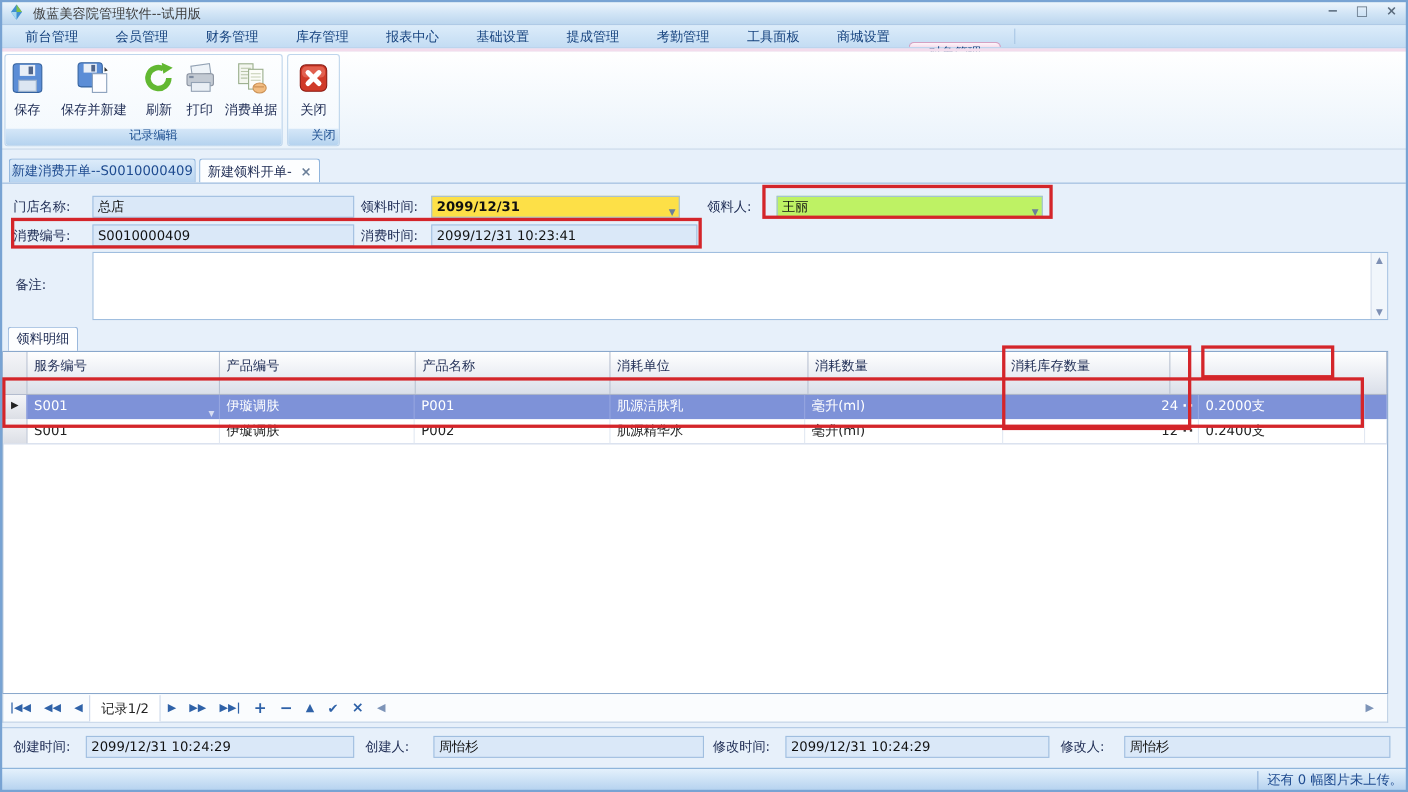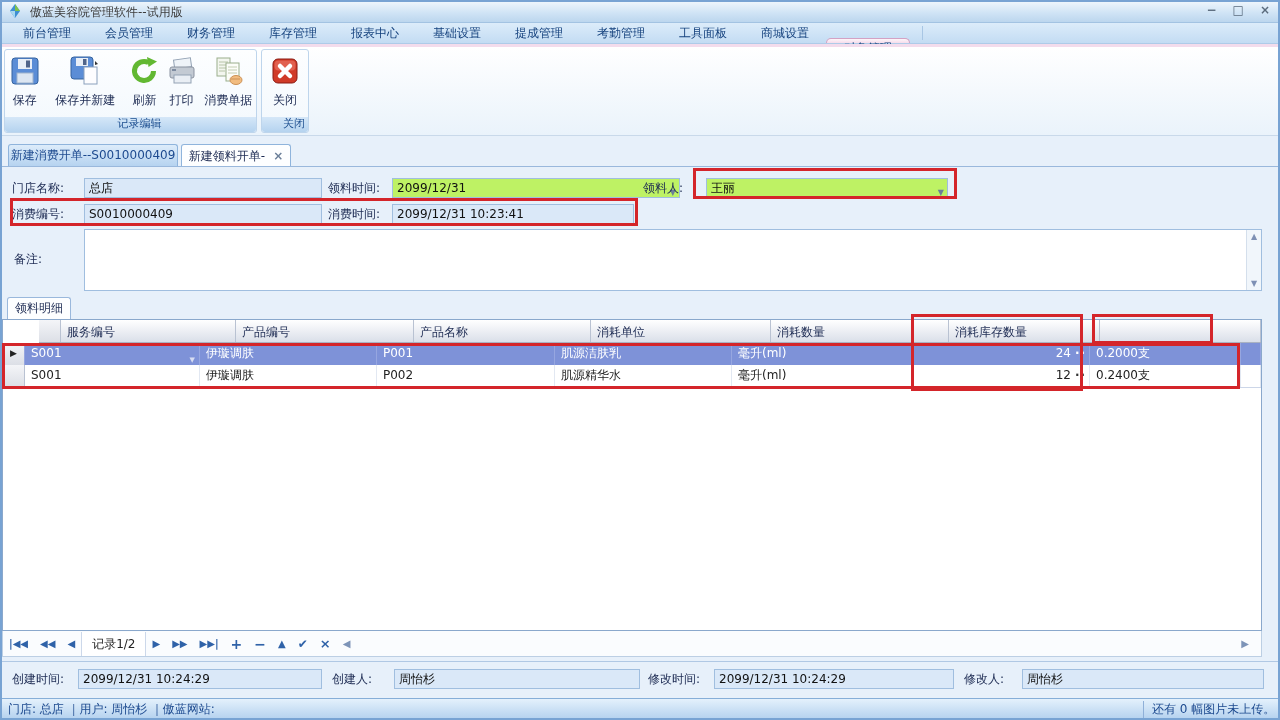--- a/index.html
+++ b/index.html
@@ -73,22 +73,22 @@
   .sa.up { top:2px; } .sa.down { bottom:2px; }
 
   
   .detail-tab { position:absolute; left:5px; top:130px; width:64px; height:22px;
                 background:#fdfeff; border:1px solid #9ab8dc; border-bottom:none;
                 border-radius:3px 3px 0 0; text-align:center; line-height:20px; color:#1c2a52; }
 
   
   .grid { position:absolute; left:0; top:152px; width:1260px; height:312px;
           background:#fff; border:1px solid #8aa8cc; }
-  .g-head { display:flex; height:23px; background:linear-gradient(#ffffff,#dadfe9);
-            border-bottom:1px solid #a9b2c2;margin-left:36px; }
+  .g-head { display:flex; height:39px; background:linear-gradient(#ffffff,#dadfe9);
+            border-bottom:1px solid #a9b2c2; }
   .g-head .gc { border-right:1px solid #b9c2d2; line-height:24px; padding-left:6px;
                 color:#1c2a52; overflow:hidden; white-space:nowrap; }
   .g-row { display:flex; height:22px; }
   .g-row .gc { border-right:1px solid #e2e8f2; line-height:21px; padding-left:6px;
                overflow:hidden; white-space:nowrap; position:relative; }
   .g-row.sel { background:#7e92d8; color:#fff; height:22px; }
   .g-row.sel .gc { border-right:1px solid #96a6e0; }
   .g-row.plain { border-bottom:1px solid #ccd6e8; height:23px; }
   .c0{width:22px; padding-left:0 !important; text-align:center;}
   .c1{width:175px}.c2{width:177px}.c3{width:178px}.c4{width:177px}
@@ -240,21 +240,21 @@
       <span class="tclose">×</span>
     </div>
   </div>
 
   <div class="panel">
 
     <div class="lbl" style="left:10px; top:11px;">门店名称:</div>
     <div class="fld ro" style="left:82px; top:11px; width:238px;">总店</div>
 
     <div class="lbl" style="left:326px; top:11px;">领料时间:</div>
-    <div class="fld combo" style="left:390px; top:11px; width:288px; background:#bef264;">
+    <div class="fld combo" style="left:390px; top:11px; width:226px; background:#fde047;font-weight:bold;">
       <span>2099/12/31</span>
       <span class="dd">▼</span>
     </div>
 
     <div class="lbl" style="left:641px; top:11px;">领料人:</div>
     <div class="fld combo" style="left:704px; top:11px; width:242px;">
       <span>王丽</span>
       <span class="dd">▼</span>
     </div>
 
@@ -343,21 +343,20 @@
       <div class="lbl" style="left:330px; top:7px;">创建人:</div>
       <div class="fld ro" style="left:392px; top:7px; width:246px;">周怡杉</div>
       <div class="lbl" style="left:646px; top:7px;">修改时间:</div>
       <div class="fld ro" style="left:712px; top:7px; width:240px;">2099/12/31 10:24:29</div>
       <div class="lbl" style="left:962px; top:7px;">修改人:</div>
       <div class="fld ro" style="left:1020px; top:7px; width:242px;">周怡杉</div>
     </div>
   </div>
 
   <div class="statusbar">
-    <span class="sleft">门店: 总店 ｜用户: 周怡杉 ｜傲蓝网站:</span>
     <div class="sdiv"></div>
     <span class="sright">还有 0 幅图片未上传。</span>
   </div>
 
   <div class="ann ann-consume"></div>
   <div class="ann ann-receiver"></div>
   <div class="ann ann-qtycol"></div>
   <div class="ann ann-stockhead"></div>
   <div class="ann ann-rows"></div>
 

